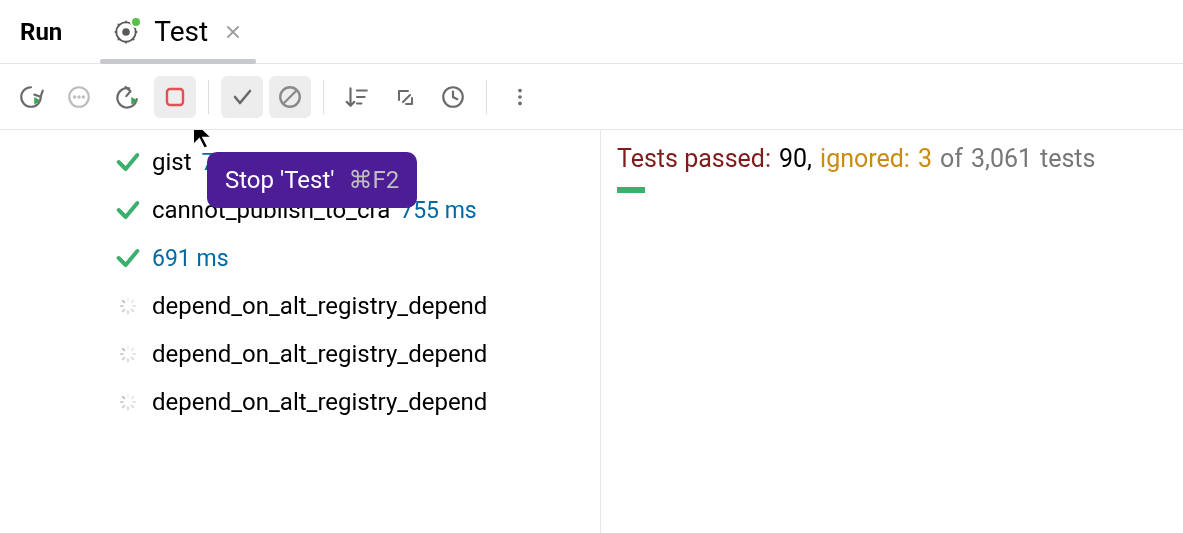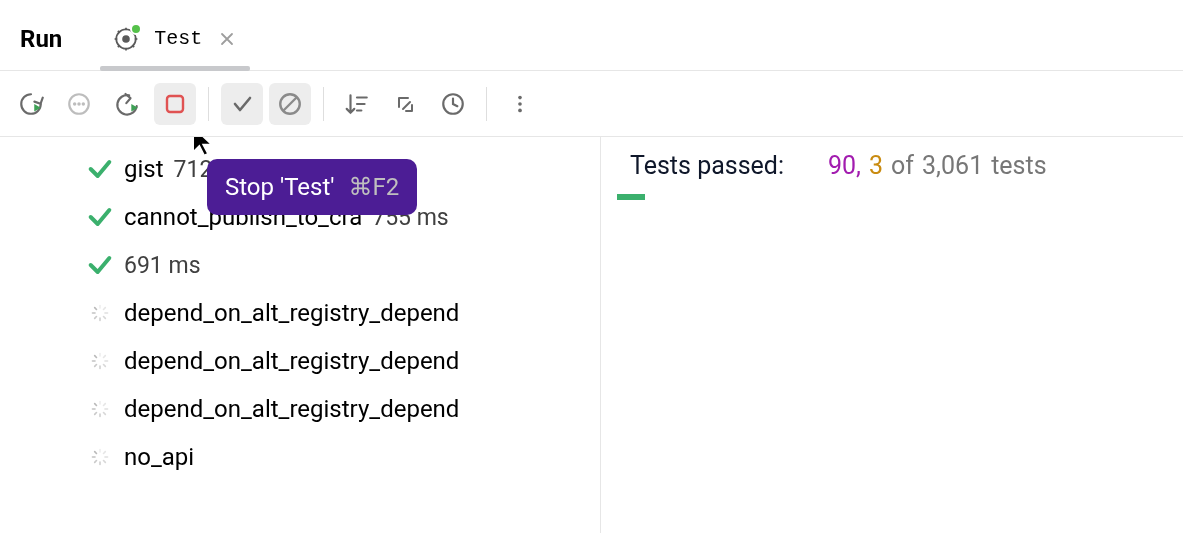--- a/index.html
+++ b/index.html
@@ -1,56 +1,56 @@
 <!DOCTYPE html>
 <html><head>
   <meta charset="utf-8">
   <style>
     * { margin: 0; padding: 0; box-sizing: border-box; }
     body { font-family: -apple-system, BlinkMacSystemFont, "Segoe UI", Roboto, sans-serif; background: #fff; color: #000; width: 1183px; height: 533px; overflow: hidden; }
 
     
-    .tabs-row { display: flex; align-items: center; height: 64px; padding: 0 14px; border-bottom: 1px solid #e6e6e6; gap: 38px; margin-top: 7px; }
+    .tabs-row { display: flex; align-items: center; height: 64px; padding: 0 14px; border-bottom: 1px solid #e6e6e6; gap: 38px; }
     .run-label { font-weight: 700; font-size: 24px; color: #000; padding: 0 6px; }
     .tab { display: flex; align-items: center; gap: 14px; height: 100%; position: relative; padding: 0 6px; }
     .tab-underline { position: absolute; left: -6px; right: -6px; bottom: -1px; height: 5px; background: #c8c9cc; border-radius: 2px; }
     .tab-icon-wrap { position: relative; width: 28px; height: 28px; display:flex; align-items:center; justify-content:center;}
     .green-dot { position: absolute; top: -2px; right: -2px; width: 12px; height: 12px; background: #55c14a; border: 2px solid #fff; border-radius: 50%; }
-    .tab-label { font-size: 20px; color: #000; font-family: Liberation Mono, monospace; }
+    .tab-label { font-size: 28px; color: #000; }
     .tab-close { color: #9e9e9e; font-size: 20px; display: flex; align-items: center; justify-content: center; width: 22px; height: 22px; cursor: pointer; }
 
     
     .toolbar-row { display: flex; align-items: center; height: 66px; padding: 0 10px; border-bottom: 1px solid #e6e6e6; gap: 6px; }
     .tool-btn { width: 42px; height: 42px; display: flex; align-items: center; justify-content: center; border-radius: 6px; cursor: pointer; position: relative; }
     .tool-btn.active-bg { background: #ededed; }
     .tool-sep { width: 1px; height: 34px; background: #dedede; margin: 0 6px; }
 
     
     .content { display: flex; height: calc(100% - 126px); }
     .left-pane { width: 601px; border-right: 1px solid #e6e6e6; position: relative; overflow: hidden; }
     .right-pane { flex: 1; padding: 14px 16px; }
 
     
-    .test-list { padding-top: 8px; padding-left: 86px; }
+    .test-list { padding-top: 8px; padding-left: 86px; margin-left: 28px; }
     .test-row { display: flex; align-items: center; height: 48px; gap: 10px; white-space: nowrap; }
     .test-status-icon { width: 28px; display: flex; align-items: center; justify-content: center; flex-shrink: 0; }
     .test-name { font-size: 24px; color: #000; }
-    .test-time { font-size: 23px; color: #404040; }
+    .test-time { font-size: 23px; color: #0369a1; }
 
     
     .tooltip { position: absolute; background: #4c1d95; color: #fff; border-radius: 10px; padding: 14px 18px; font-size: 24px; display: flex; align-items: center; gap: 14px; z-index: 20; }
     .tooltip-shortcut { color: #bfbfbf; text-align: center; }
 
     
     .cursor { position: absolute; z-index: 25; }
 
     
     .summary { font-size: 25px; display: flex; gap: 8px; align-items: baseline; flex-wrap: wrap; }
-    .summary .label { color: #0f172a; margin-left: 13px; }
-    .summary .passed-count { color: #a21caf; margin-left: 36px; }
+    .summary .label { color: #7f1d1d; }
+    .summary .passed-count { color: #000000; }
     .summary .ignored { color: #c98b10; }
     .summary .total { color: #777; text-align: center; }
 
     
     .progress-track { margin-top: 14px; height: 6px; background: transparent; }
     .progress-fill { height: 100%; background: #3bb06d; }
 
     
     .spinner { width: 20px; height: 20px; }
   </style>
@@ -238,53 +238,39 @@
               <rect x="11" y="2" width="2" height="5" rx="1" fill="#9e9e9e" opacity="0.33" transform="rotate(90 12 12)"></rect>
               <rect x="11" y="2" width="2" height="5" rx="1" fill="#9e9e9e" opacity="0.40" transform="rotate(135 12 12)"></rect>
               <rect x="11" y="2" width="2" height="5" rx="1" fill="#9e9e9e" opacity="0.48" transform="rotate(180 12 12)"></rect>
               <rect x="11" y="2" width="2" height="5" rx="1" fill="#9e9e9e" opacity="0.55" transform="rotate(225 12 12)"></rect>
               <rect x="11" y="2" width="2" height="5" rx="1" fill="#9e9e9e" opacity="0.63" transform="rotate(270 12 12)"></rect>
               <rect x="11" y="2" width="2" height="5" rx="1" fill="#9e9e9e" opacity="0.71" transform="rotate(315 12 12)"></rect>
             </svg>
           </span>
           <span class="test-name">depend_on_alt_registry_depend</span>
         </div>
-        <div class="test-row">
-          <span class="test-status-icon">
-            <svg class="spinner" viewBox="0 0 24 24" width="22" height="22">
-              <rect x="11" y="2" width="2" height="5" rx="1" fill="#9e9e9e" opacity="0.18" transform="rotate(0 12 12)"></rect>
-              <rect x="11" y="2" width="2" height="5" rx="1" fill="#9e9e9e" opacity="0.26" transform="rotate(45 12 12)"></rect>
-              <rect x="11" y="2" width="2" height="5" rx="1" fill="#9e9e9e" opacity="0.33" transform="rotate(90 12 12)"></rect>
-              <rect x="11" y="2" width="2" height="5" rx="1" fill="#9e9e9e" opacity="0.40" transform="rotate(135 12 12)"></rect>
-              <rect x="11" y="2" width="2" height="5" rx="1" fill="#9e9e9e" opacity="0.48" transform="rotate(180 12 12)"></rect>
-              <rect x="11" y="2" width="2" height="5" rx="1" fill="#9e9e9e" opacity="0.55" transform="rotate(225 12 12)"></rect>
-              <rect x="11" y="2" width="2" height="5" rx="1" fill="#9e9e9e" opacity="0.63" transform="rotate(270 12 12)"></rect>
-              <rect x="11" y="2" width="2" height="5" rx="1" fill="#9e9e9e" opacity="0.71" transform="rotate(315 12 12)"></rect>
-            </svg>
-          </span>
-          <span class="test-name">no_api</span>
-        </div>
       </div>
 
     <div class="cursor" style="left:189px; top:-12px;">
       <svg width="28" height="34" viewBox="0 0 20 28">
         <path d="M2 2 L2 22 L7 17 L11 25 L14 23.5 L10 16 L17 16 Z" fill="#000" stroke="#fff" stroke-width="1.2"></path>
       </svg>
     </div>
 
     <div class="tooltip" style="left:207px; top:22px;">
       <span>Stop 'Test'</span>
       <span class="tooltip-shortcut">⌘F2</span>
     </div>
 
   </div>
   <div class="right-pane">
     <div class="summary">
       <span class="label">Tests passed:</span>
       <span class="passed-count">90,</span>
+      <span class="ignored">ignored:</span>
       <span class="ignored">3</span>
       <span class="total">of</span>
       <span class="total">3,061</span>
       <span class="total">tests</span>
     </div>
     <div class="progress-track">
       <div class="progress-fill" id="progress-fill" style="width: 5%;"></div>
     </div>
   </div>
 </div>

